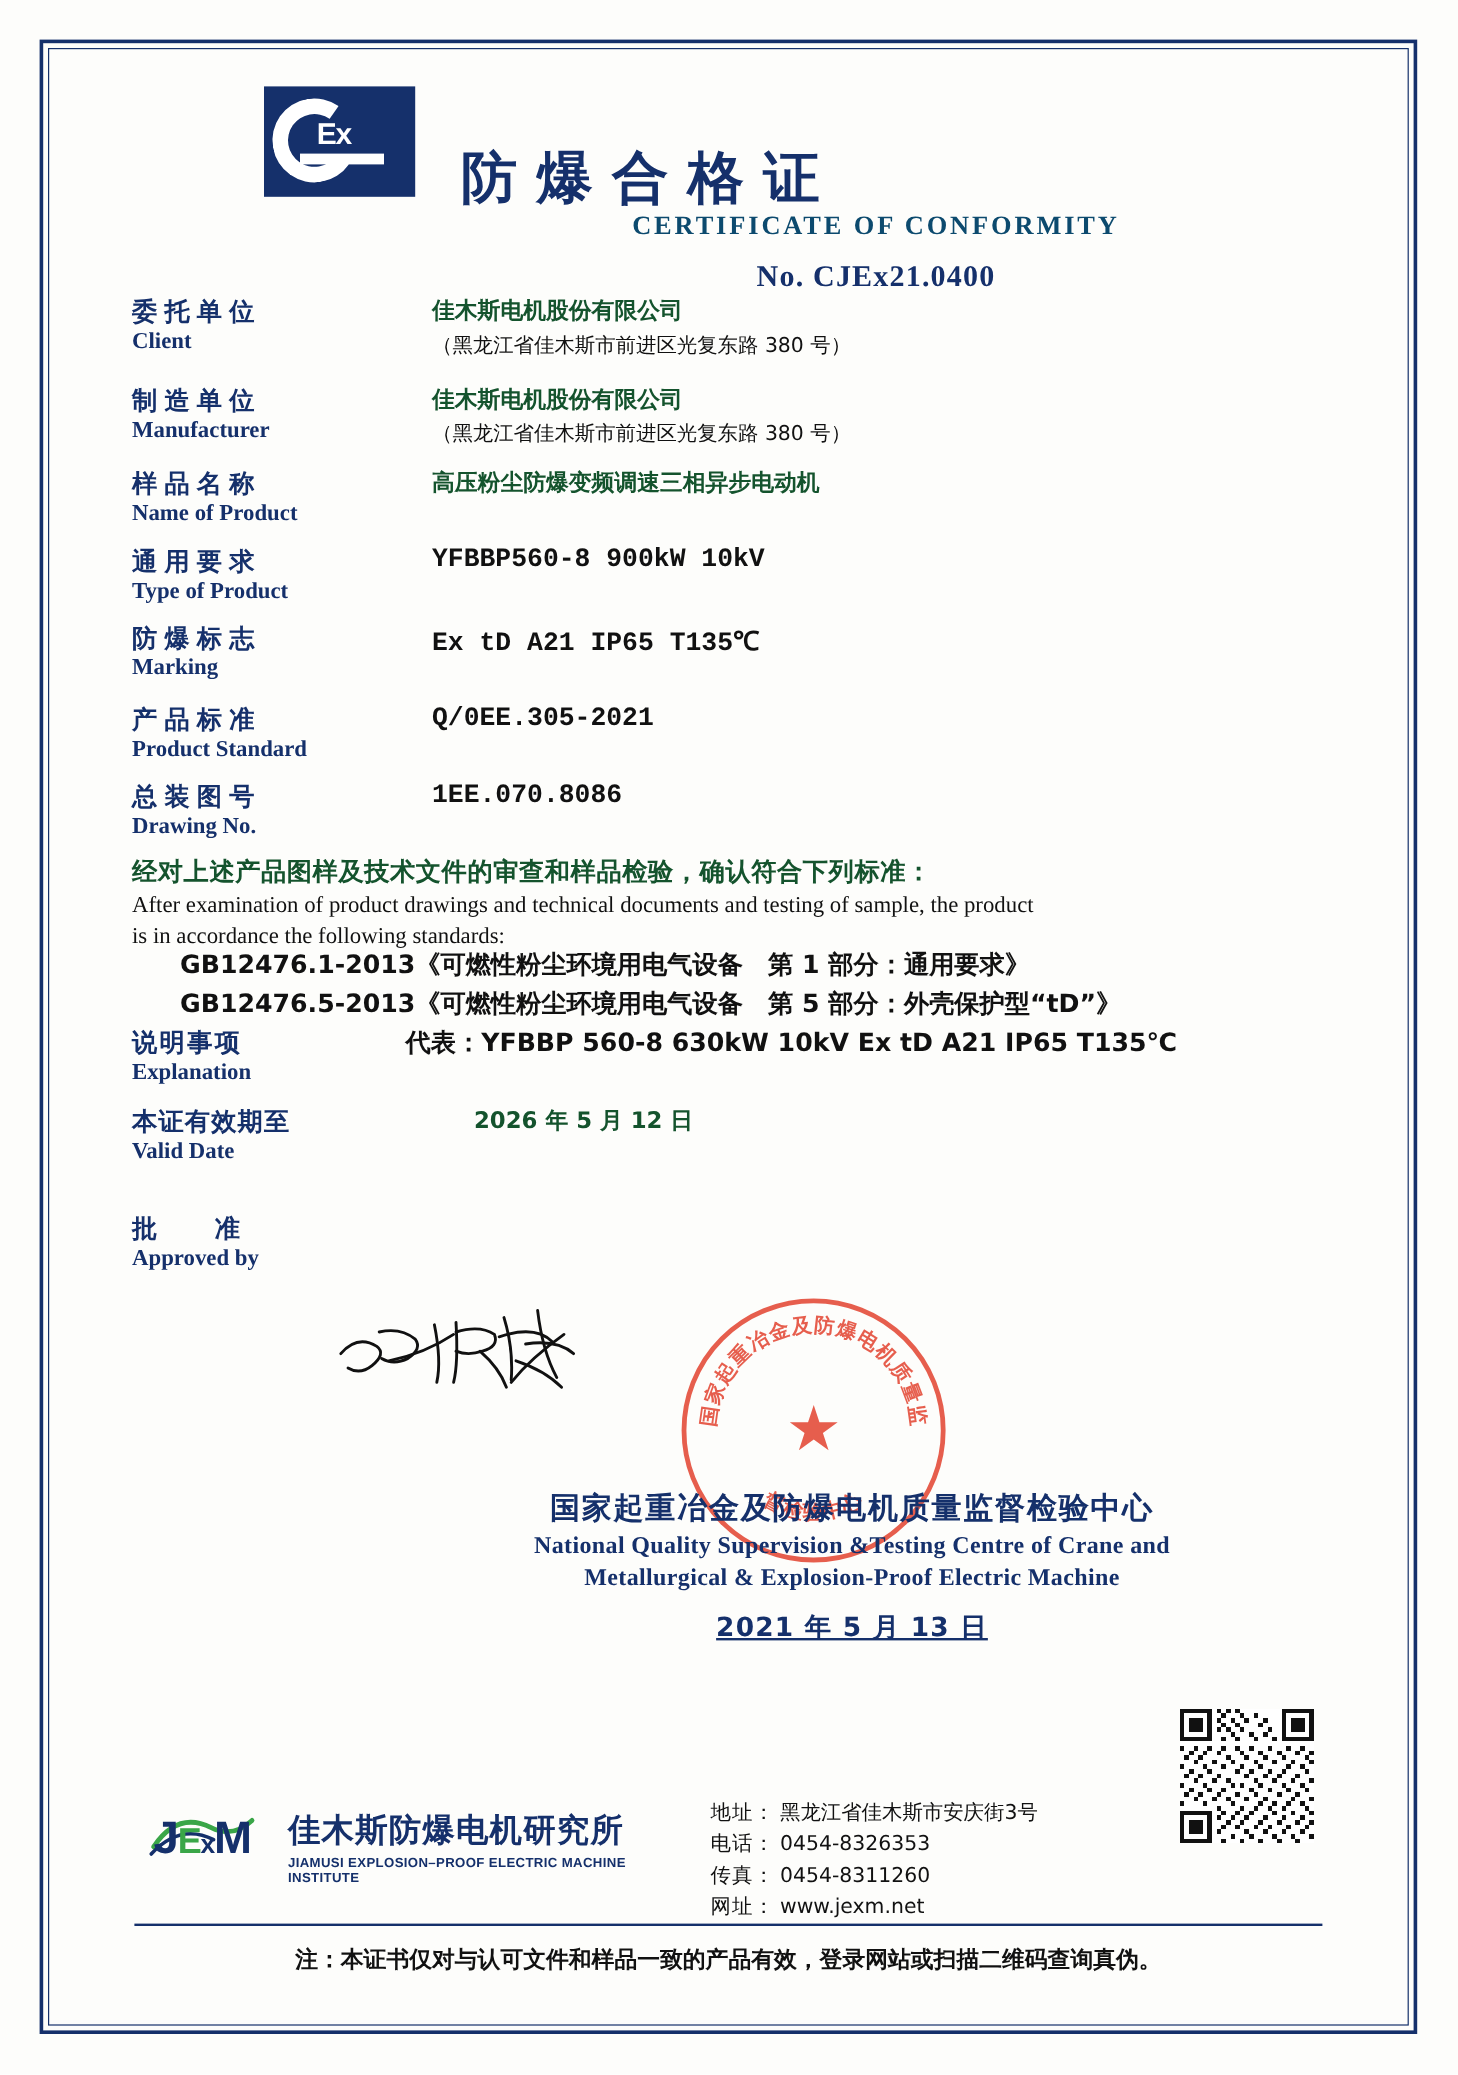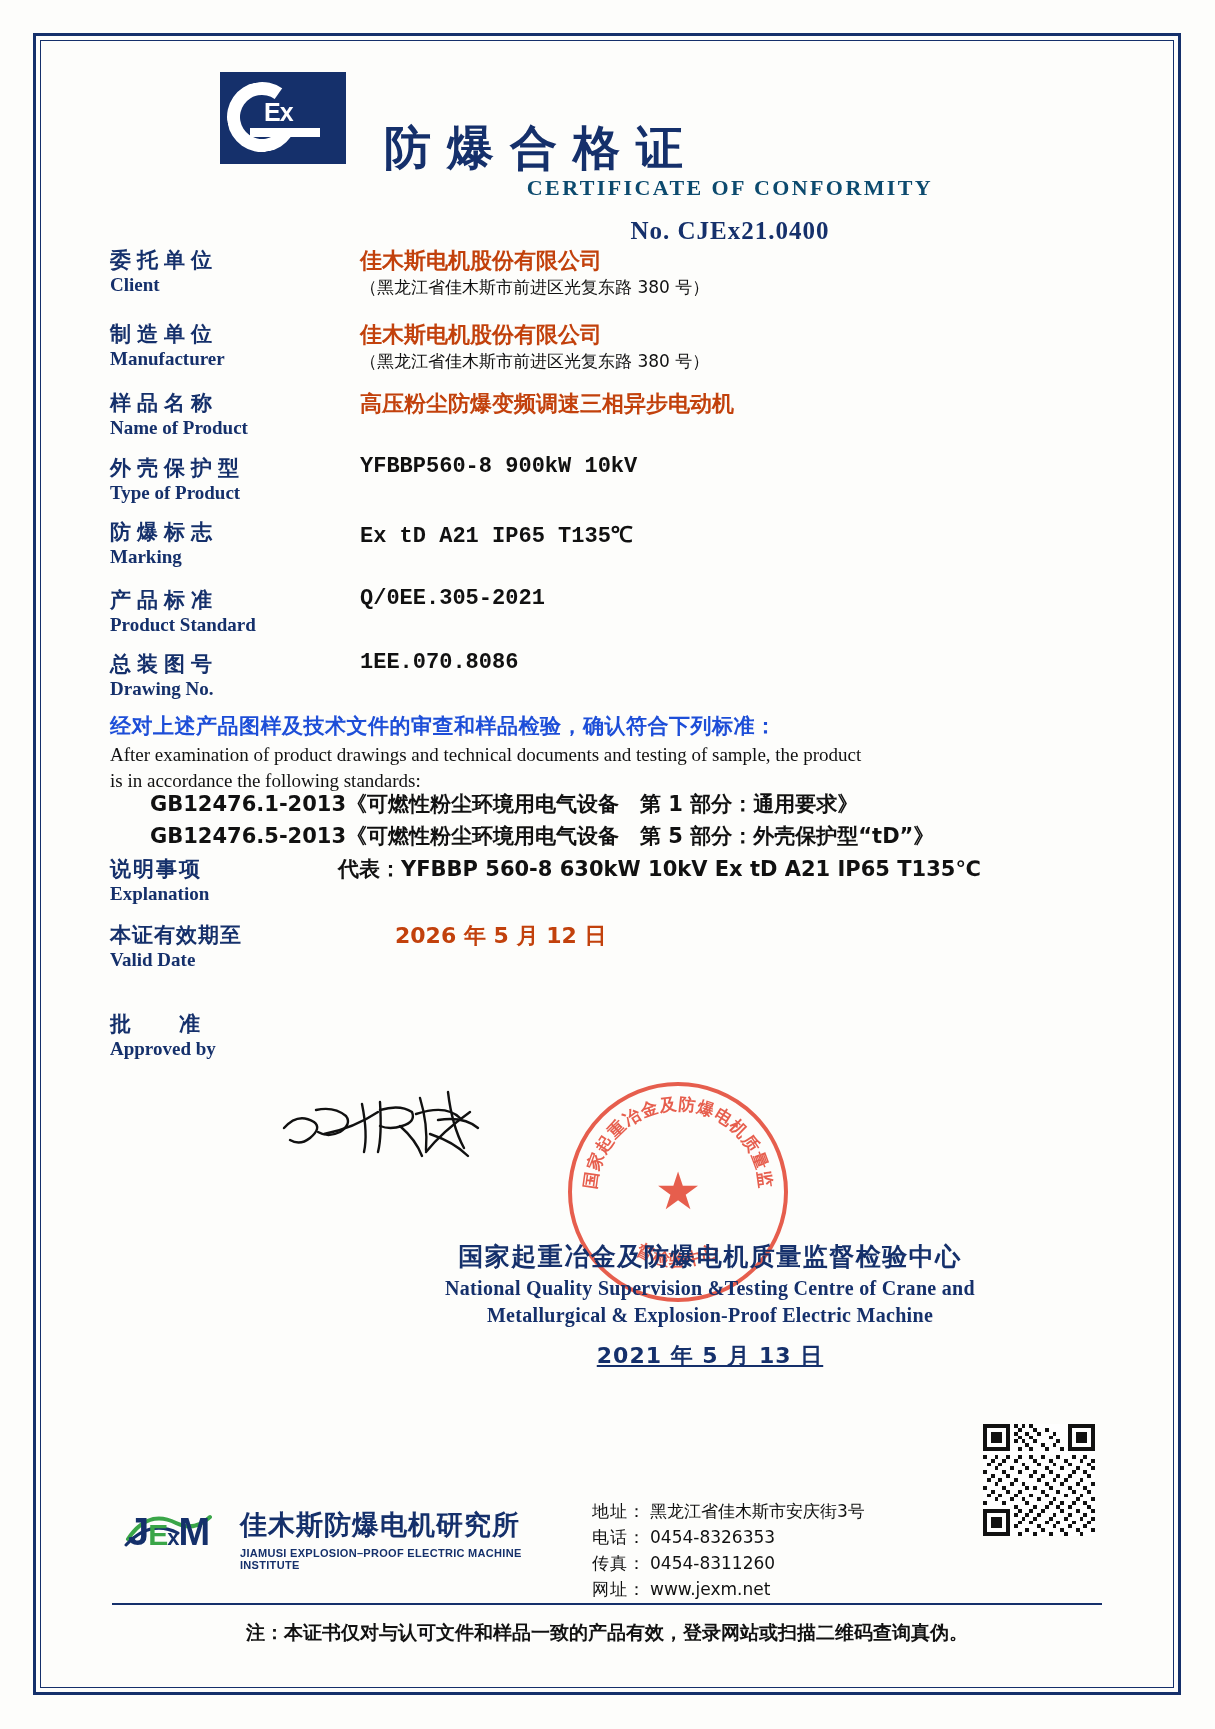--- a/index.html
+++ b/index.html
@@ -140,22 +140,22 @@
     top: 28px;
     width: 230px;
     font-size: 19px;
     color: #15306b;
     font-weight: bold;
   }
   .f-value {
     position: absolute;
     left: 250px;
     top: 0px;
-    font-size: 22px;
-    color: #c2410c;
+    font-size: 19px;
+    color: #14532d;
     font-weight: bold;
     font-family: "DejaVu Sans", sans-serif;
   }
   .f-value-en {
     position: absolute;
     left: 250px;
     top: 0px;
     font-size: 22px;
     color: #111;
     font-weight: bold;
@@ -172,21 +172,21 @@
 
   
   .para {
     position: absolute;
     left: 110px;
     width: 1010px;
   }
   .para-cn {
     font-size: 21px;
     font-weight: bold;
-    color: #1d4ed8;
+    color: #14532d;
     font-family: "DejaVu Sans", sans-serif;
     letter-spacing: 0.5px;
   }
   .para-en {
     font-size: 19px;
     color: #111;
     line-height: 26px;
     font-family: "Liberation Serif", serif;
   }
   .std-line {
@@ -409,21 +409,21 @@
     <div class="f-sub">（黑龙江省佳木斯市前进区光复东路 380 号）</div>
   </div>
 
   <div class="field" style="top:389px;">
     <div class="f-label-cn">样品名称</div>
     <div class="f-label-en">Name of Product</div>
     <div class="f-value">高压粉尘防爆变频调速三相异步电动机</div>
   </div>
 
   <div class="field" style="top:454px;">
-    <div class="f-label-cn">外壳保护型</div>
+    <div class="f-label-cn">通用要求</div>
     <div class="f-label-en">Type of Product</div>
     <div class="f-value-en">YFBBP560-8    900kW    10kV</div>
   </div>
 
   <div class="field" style="top:518px;">
     <div class="f-label-cn">防爆标志</div>
     <div class="f-label-en">Marking</div>
     <div class="f-value-en">Ex tD A21 IP65 T135℃</div>
   </div>
 

